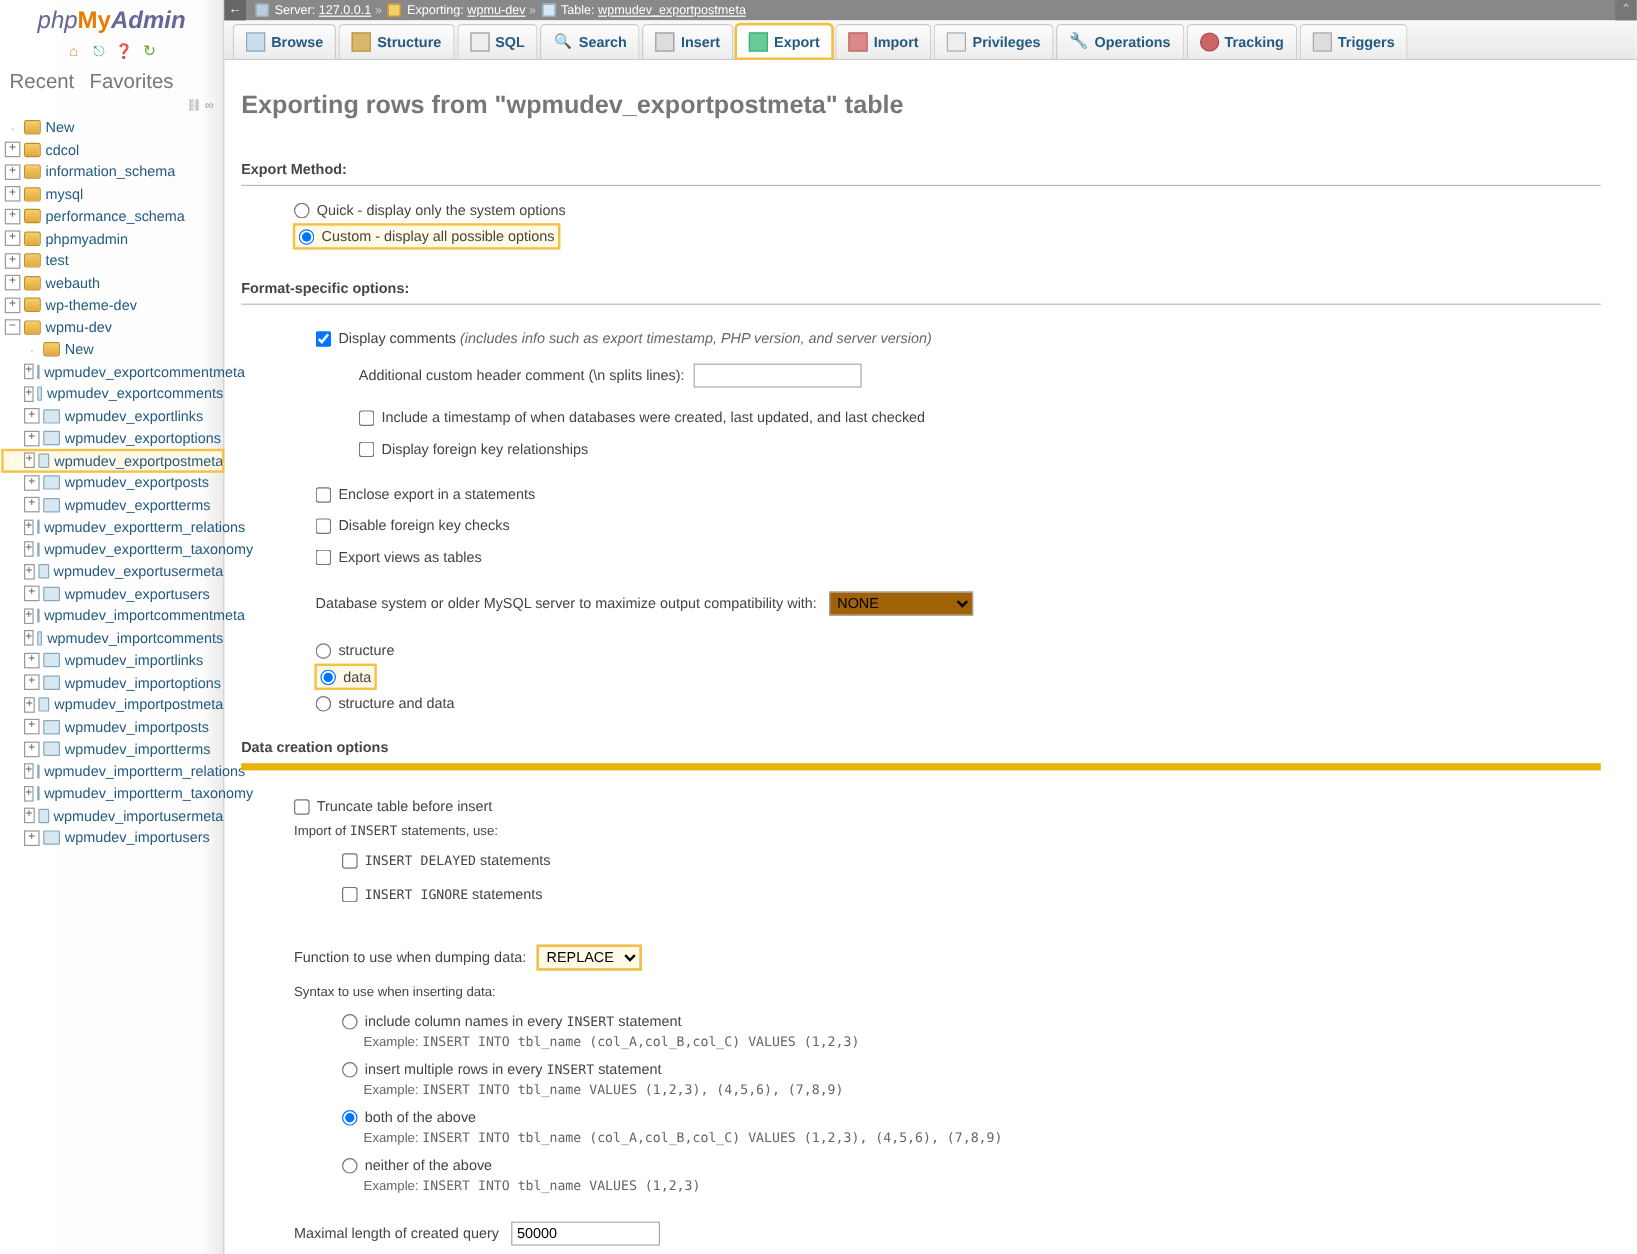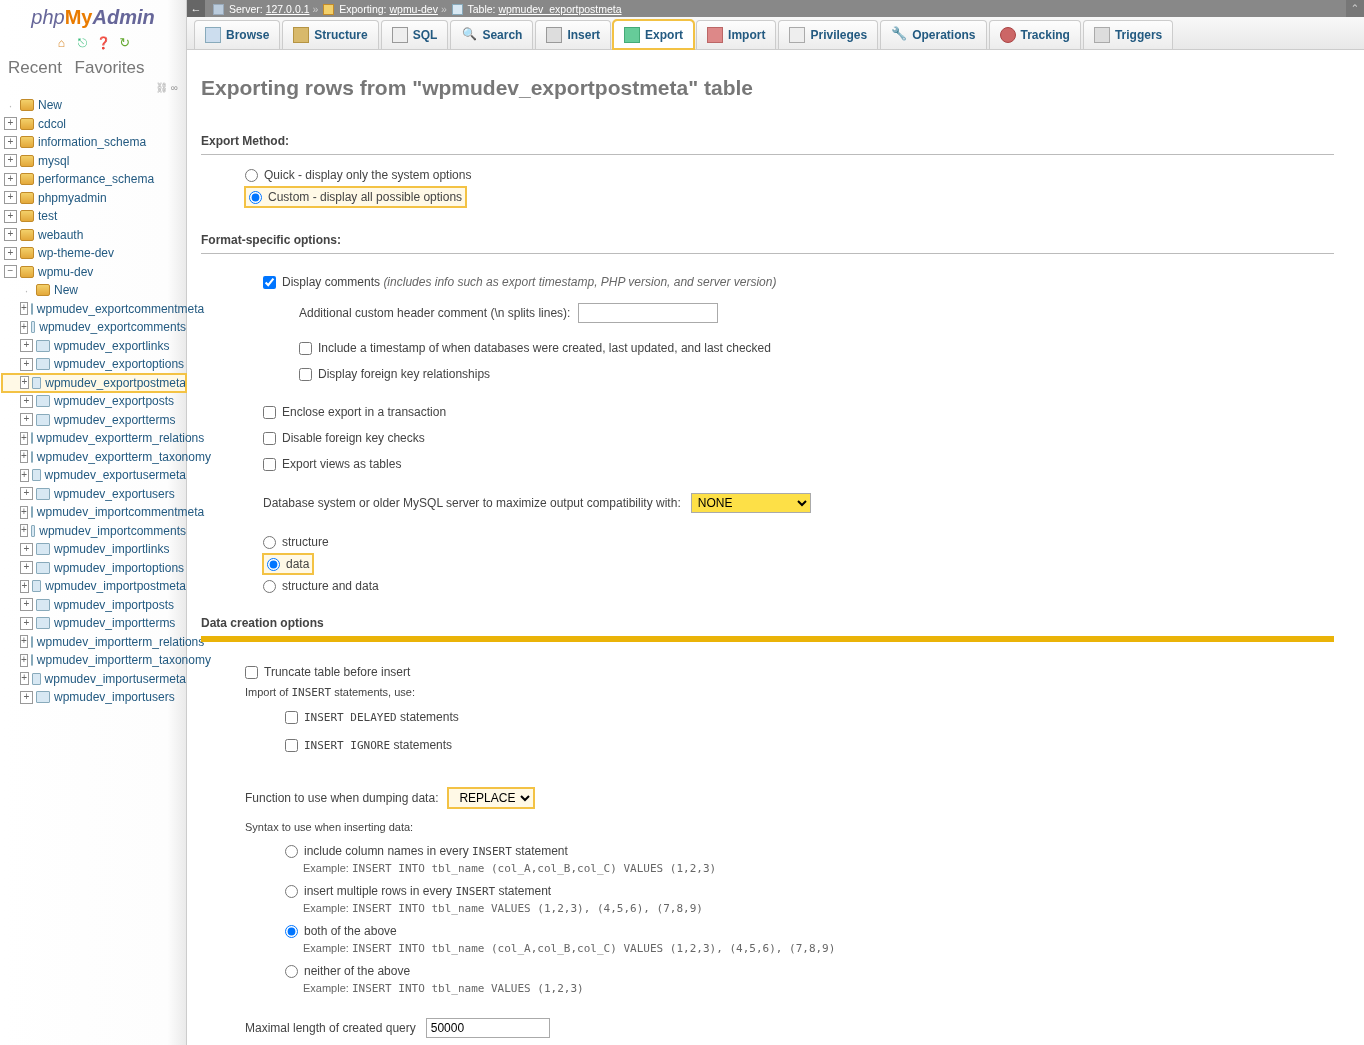--- a/index.html
+++ b/index.html
@@ -75,21 +75,21 @@
 .section-body { padding: 0 0 20px 44px; }
 .option-line { padding: 3px 0; font-size: 12px; color: #444; display: flex; align-items: center; }
 .option-line input[type=radio], .option-line input[type=checkbox] { margin-right: 6px; }
 .option-line.highlight { background: #fff9e6; outline: 2px solid #f3c244; outline-offset: -1px; display: inline-flex; padding: 3px 4px; }
 .sub-indent { padding-left: 36px; }
 .sub-indent3 { padding-left: 40px; }
 .italic { font-style: italic; color: #666; }
 .mono { font-family: monospace; font-size: 11px; color: #444; }
 .example { font-size: 11px; color: #666; padding-left: 0; margin-top: 1px; margin-bottom: 6px; }
 .example .mono { color: #666; }
-select { font-size: 12px; padding: 1px 2px; border: 1px solid #aaa; background: #fde047; }
+select { font-size: 12px; padding: 1px 2px; border: 1px solid #aaa; background: #a16207; }
 select.highlight-box { outline: 2px solid #f3c244; outline-offset: -1px; background: #fff9e6; }
 input[type=text] { border: 1px solid #aaa; padding: 2px 4px; font-size: 12px; }
 label { font-size: 12px; color: #444; }
 
 .data-creation .section-head { border-bottom: 6px solid #eab308; }
 </style>
 </head>
 <body>
 
 <div class="sidebar">
@@ -386,21 +386,21 @@
           <input type="checkbox" style="">
           <label>Include a timestamp of when databases were created, last updated, and last checked</label>
         </div>
         <div class="option-line sub-indent" style="margin-top:6px;">
           <input type="checkbox" style="">
           <label>Display foreign key relationships</label>
         </div>
 
         <div class="option-line" style="margin-top:18px;">
           <input type="checkbox" style="">
-          <label>Enclose export in a transaction</label>
+          <label>Enclose export in a statements</label>
         </div>
         <div class="option-line" style="margin-top:6px;">
           <input type="checkbox" style="">
           <label>Disable foreign key checks</label>
         </div>
         <div class="option-line" style="margin-top:6px;">
           <input type="checkbox" style="">
           <label>Export views as tables</label>
         </div>
 
@@ -443,21 +443,21 @@
           <input type="checkbox" style="">
           <label><span class="mono">INSERT DELAYED</span><span> statements</span></label>
         </div>
         <div class="option-line sub-indent3" style="margin-top:8px;">
           <input type="checkbox" style="">
           <label><span class="mono">INSERT IGNORE</span><span> statements</span></label>
         </div>
 
         <div class="option-line" style="margin-top:30px;">
           <label style="margin-right:10px;">Function to use when dumping data:</label>
-          <select class="highlight-box" style="width:86px;text-align:right;">
+          <select class="highlight-box" style="width:86px;">
             <option>REPLACE</option>
           </select>
         </div>
 
         <div style="padding:10px 0 2px 0;">Syntax to use when inserting data:</div>
 
         <div class="option-line sub-indent3" style="margin-top:6px;">
           <input type="radio" name="syn" style="">
           <label><span>include column names in every </span><span class="mono">INSERT</span><span> statement</span></label>
         </div>

